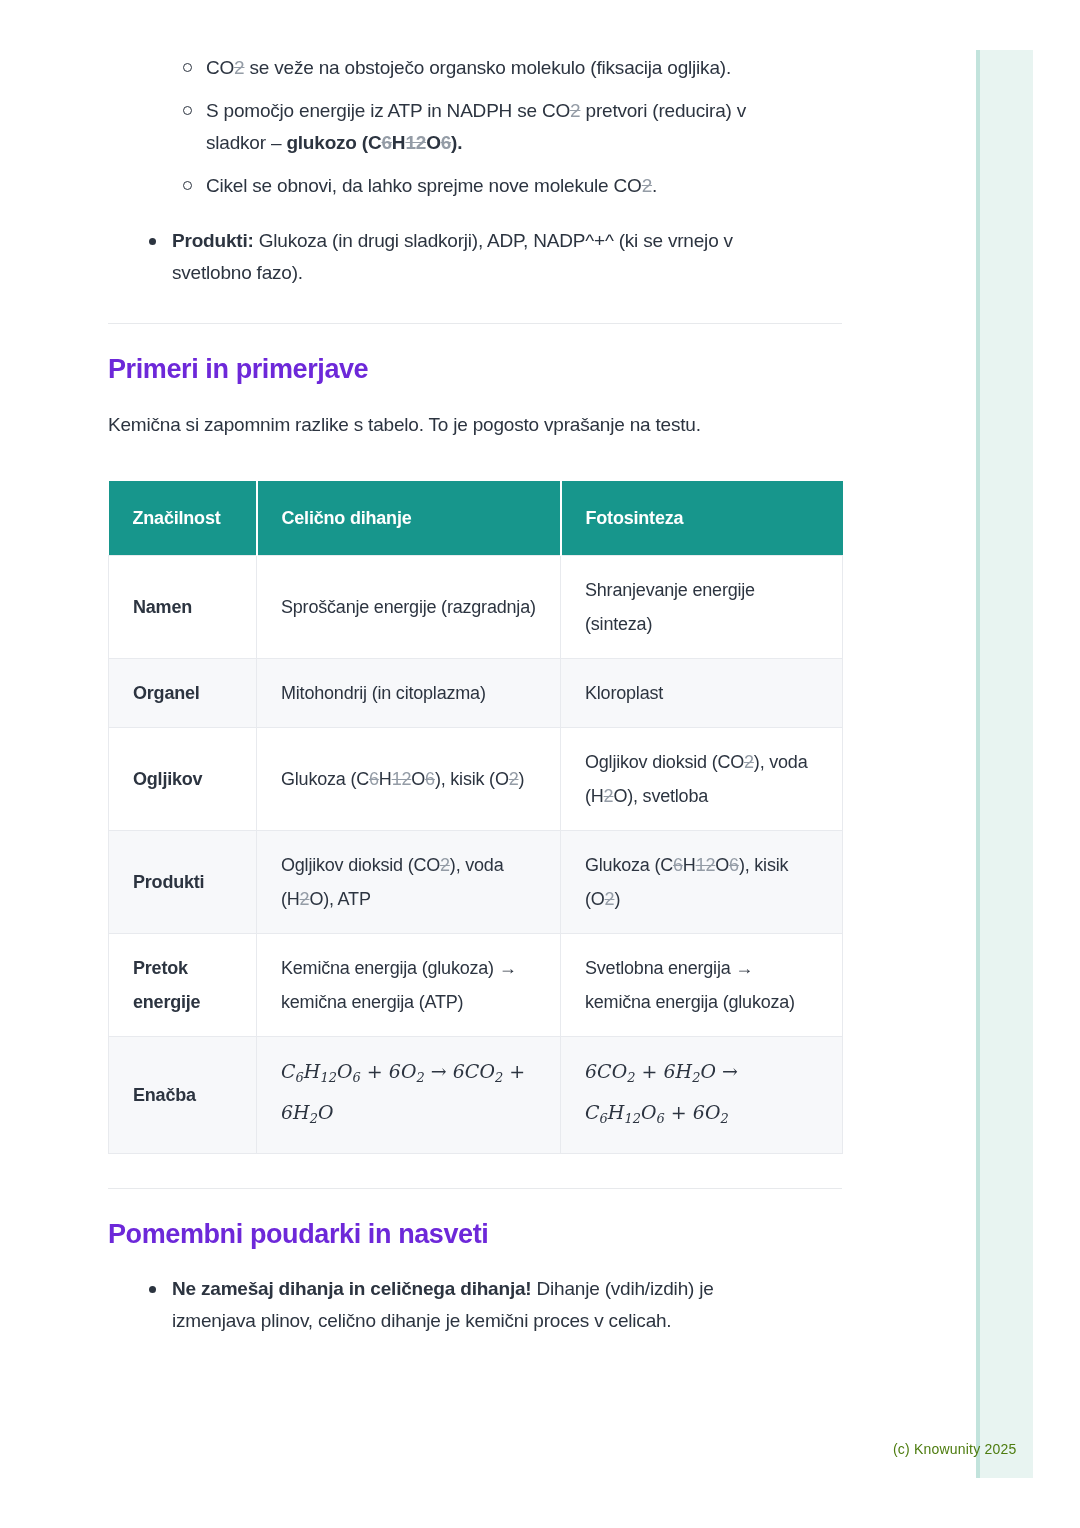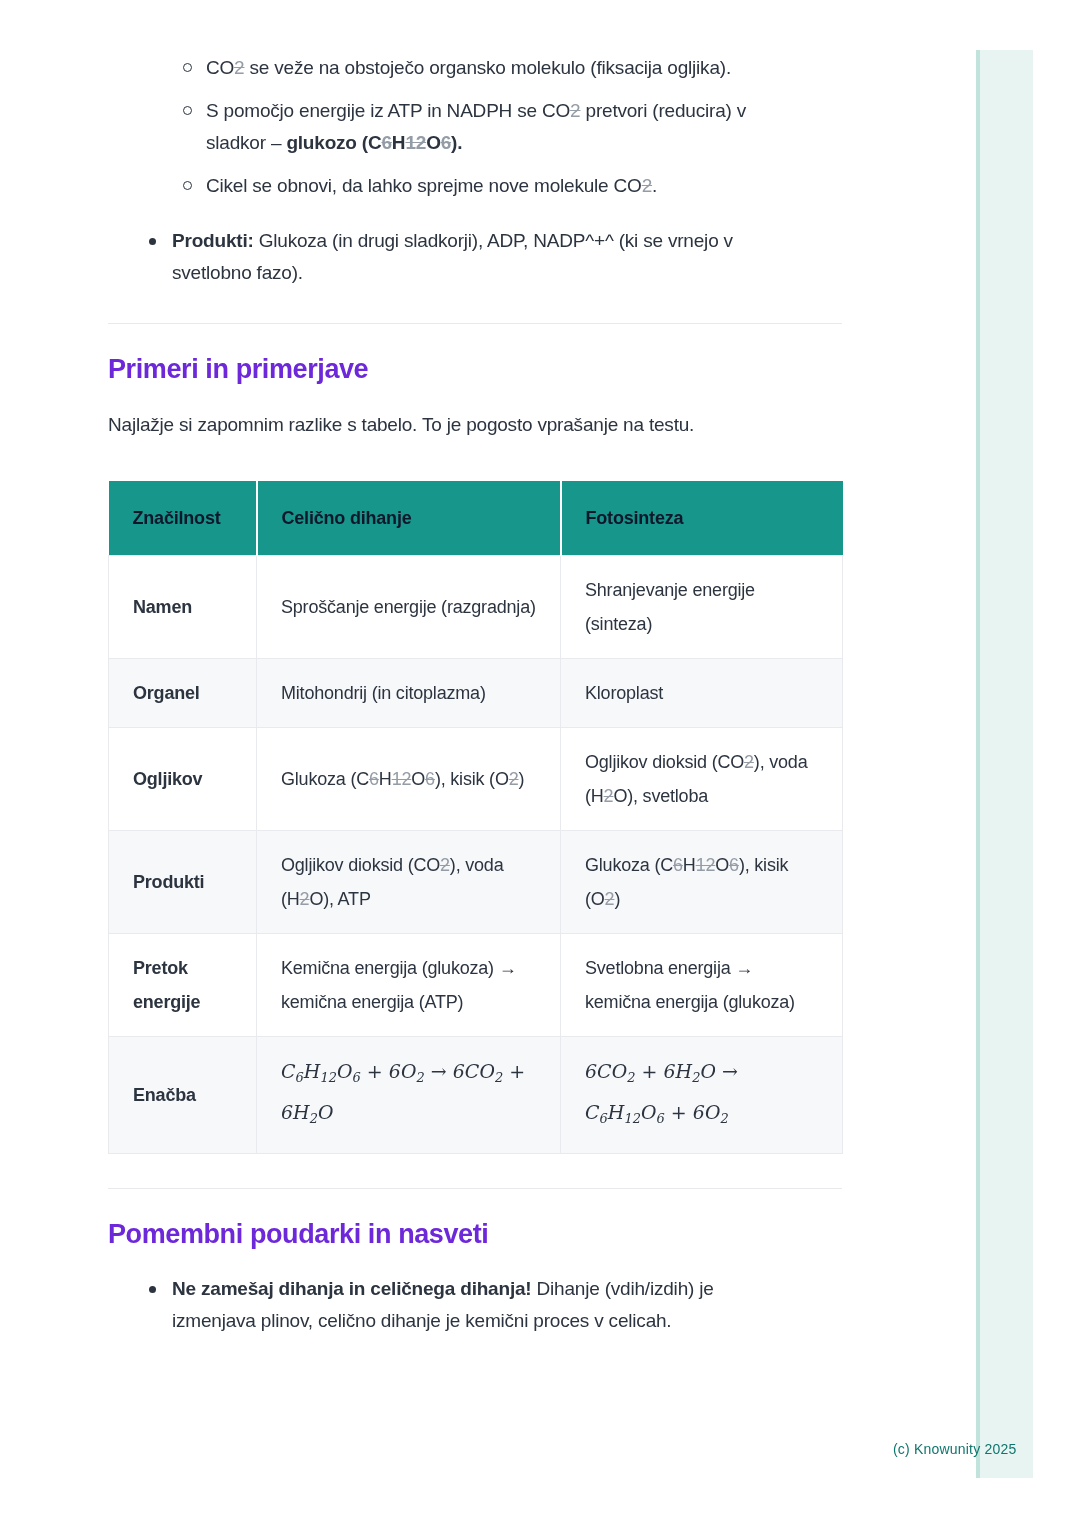--- a/index.html
+++ b/index.html
@@ -40,21 +40,21 @@
 
   
   table.compare-table {
     margin-top:40px; width:734px; border-collapse:collapse; table-layout:fixed;
     font-size:18px; line-height:34px;
   }
   table.compare-table col.c1 { width:148px; }
   table.compare-table col.c2 { width:304px; }
   table.compare-table col.c3 { width:282px; }
   table.compare-table thead th {
-    background:#17968c; color:#0f172a; text-align:left; font-weight:700;
+    background:#17968c; color:#ffffff; text-align:left; font-weight:700;
     padding:20px 24px; border-right:2px solid #ffffff;
   }
   table.compare-table thead th:last-child { border-right:none; }
   table.compare-table tbody th, table.compare-table tbody td {
     padding:17px 24px; border:1px solid #e8eaee; text-align:left; vertical-align:middle;
     font-weight:400;
   }
   table.compare-table tbody th { font-weight:700; }
   table.compare-table tbody tr:nth-child(even) { background:#f7f8fa; }
   table.compare-table tbody tr:nth-child(odd) { background:#ffffff; }
@@ -62,21 +62,21 @@
   
   .seg-st  { color:#949ca6; text-decoration:line-through; }
   .seg-b   { font-weight:700; }
   .seg-bst { font-weight:700; color:#949ca6; text-decoration:line-through; }
   .seg-m   { font-family:"DejaVu Serif", serif; font-style:italic; font-size:19px; letter-spacing:0; }
   .seg-ms  { font-family:"DejaVu Serif", serif; font-style:italic; font-size:13px; letter-spacing:0;
              vertical-align:-4px; }
 
   .copyright {
     position:absolute; top:1441px; left:893px; z-index:2;
-    font-size:14px; color:#0f766e; letter-spacing:0.2px;
+    font-size:14px; color:#4d7c0f; letter-spacing:0.2px;
   }
 </style>
 </head>
 <body>
 
 <aside class="accent-strip"></aside>
 
 <main class="content">
 
   <ul class="doc-list sub-list">
@@ -94,21 +94,21 @@
   <ul class="doc-list top-list">
     <li>
       <span><span class="seg-b">Produkti:</span><span class="seg-n"> Glukoza (in drugi sladkorji), ADP, NADP^+^ (ki se vrnejo v svetlobno fazo).</span></span>
     </li>
   </ul>
 
   <hr class="divider">
 
   <h2 class="section-heading">Primeri in primerjave</h2>
 
-  <p class="section-intro">Najlažje si zapomnim razlike s tabelo. To je pogosto vprašanje na testu.</p>
+  <p class="section-intro">Kemična si zapomnim razlike s tabelo. To je pogosto vprašanje na testu.</p>
 
   <table class="compare-table">
     <colgroup>
         <col class="c1">
         <col class="c2">
         <col class="c3">
       </colgroup>
     <thead>
       <tr>
         <th>Značilnost</th>

